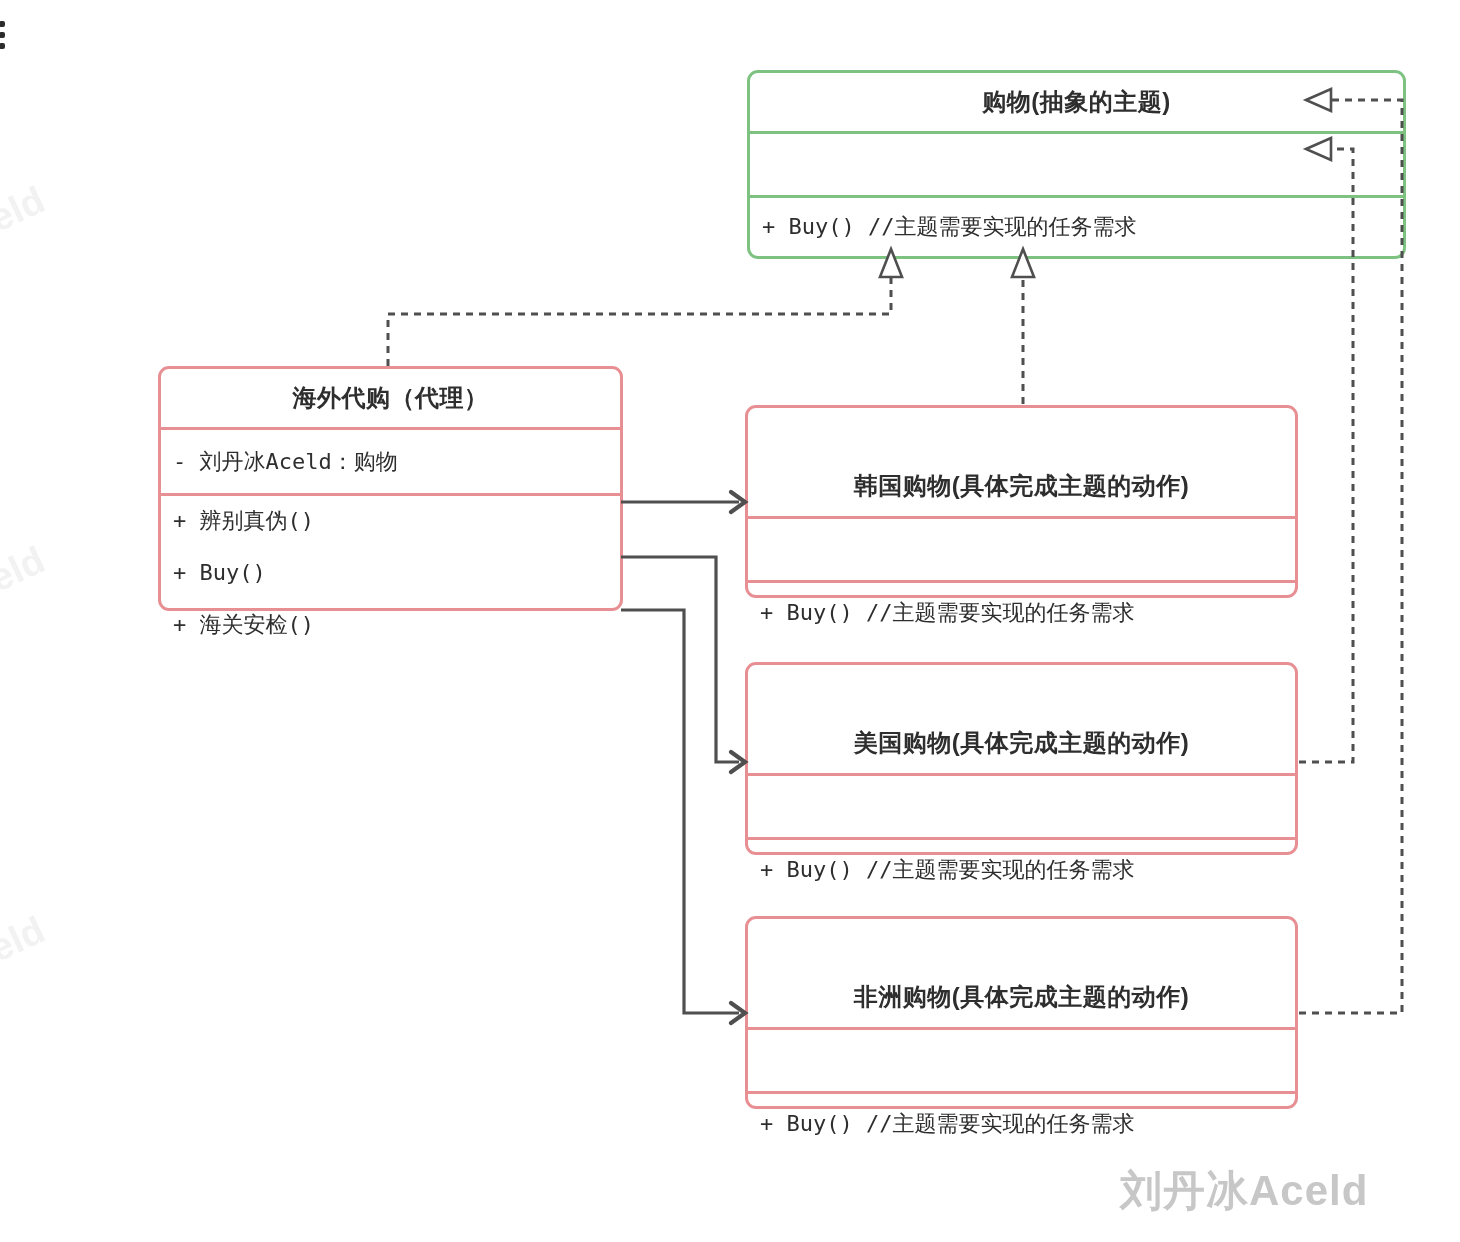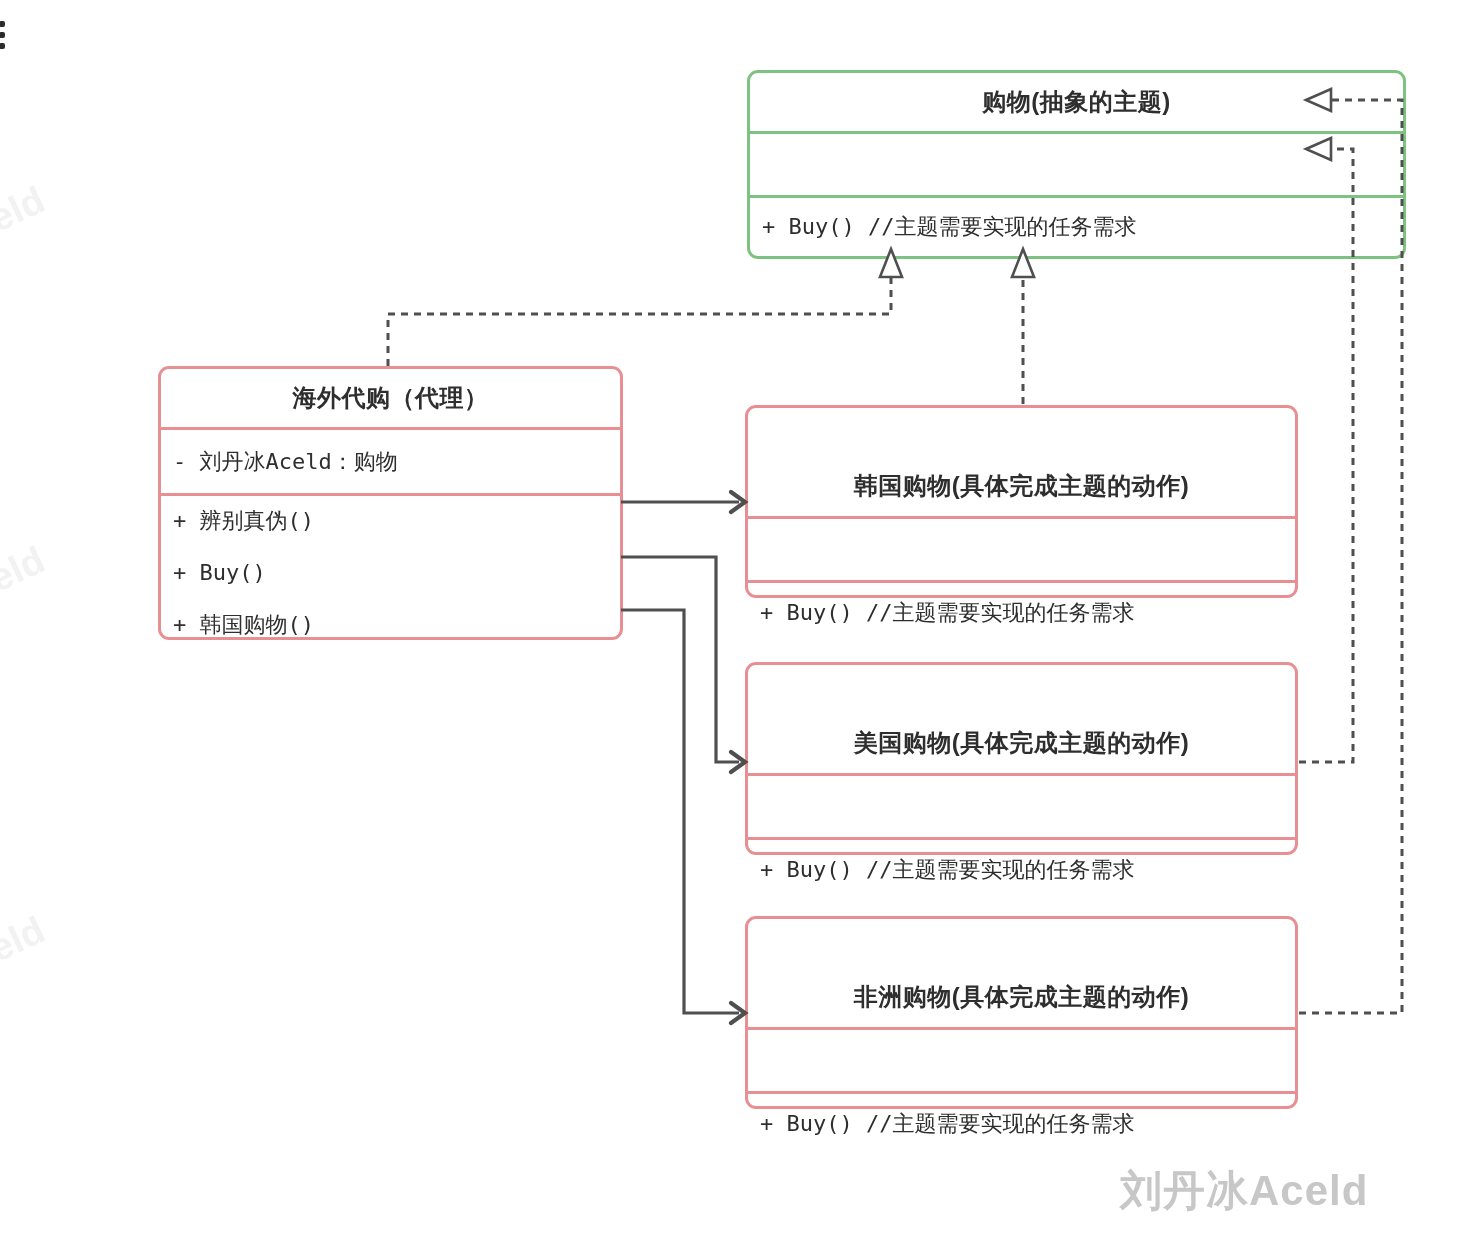--- a/index.html
+++ b/index.html
@@ -41,21 +41,21 @@
   .sec-methods-multi{
     flex-direction:column;align-items:flex-start;justify-content:center;
   }
   .sec-methods-multi .m-line{line-height:40px;white-space:pre;margin-top:12px;}
 
   #box-abstract{left:747px;top:70px;width:659px;height:189px;}
   #box-abstract .sec-title{height:58px;}
   #box-abstract .sec-attrs{height:64px;}
   #box-abstract .sec-methods{height:61px;}
 
-  #box-proxy{left:158px;top:366px;width:465px;height:274px;}
+  #box-proxy{left:158px;top:366px;width:465px;height:245px;}
   #box-proxy .sec-title{height:58px;}
   #box-proxy .sec-attrs{height:66px;}
   #box-proxy .sec-methods{height:144px;}
 
   .subject-box{left:745px;width:553px;height:193px;}
   .subject-box .sec-title{height:60px;margin-top:48px;}
   .subject-box .sec-attrs{height:64px;}
   .subject-box .sec-methods{height:63px;}
   #box-korea{top:405px;}
   #box-usa{top:662px;}
@@ -104,21 +104,21 @@
     <div class="sec sec-attrs sec-body"></div>
     <div class="sec sec-methods sec-body">+ Buy() //主题需要实现的任务需求</div>
   </div>
 
   <div class="uml-box pink" id="box-proxy">
     <div class="sec sec-title">海外代购（代理）</div>
     <div class="sec sec-attrs sec-body">- 刘丹冰Aceld：购物</div>
     <div class="sec sec-methods sec-body sec-methods-multi">
       <div class="m-line">+ 辨别真伪()</div>
       <div class="m-line">+ Buy()</div>
-      <div class="m-line">+ 韩国购物()</div>
+      <div class="m-line">+ 海关安检()</div>
     </div>
   </div>
 
   <div class="uml-box pink subject-box" id="box-korea">
     <div class="sec sec-title">韩国购物(具体完成主题的动作)</div>
     <div class="sec sec-attrs sec-body"></div>
     <div class="sec sec-methods sec-body">+ Buy() //主题需要实现的任务需求</div>
   </div>
 
   <div class="uml-box pink subject-box" id="box-usa">

